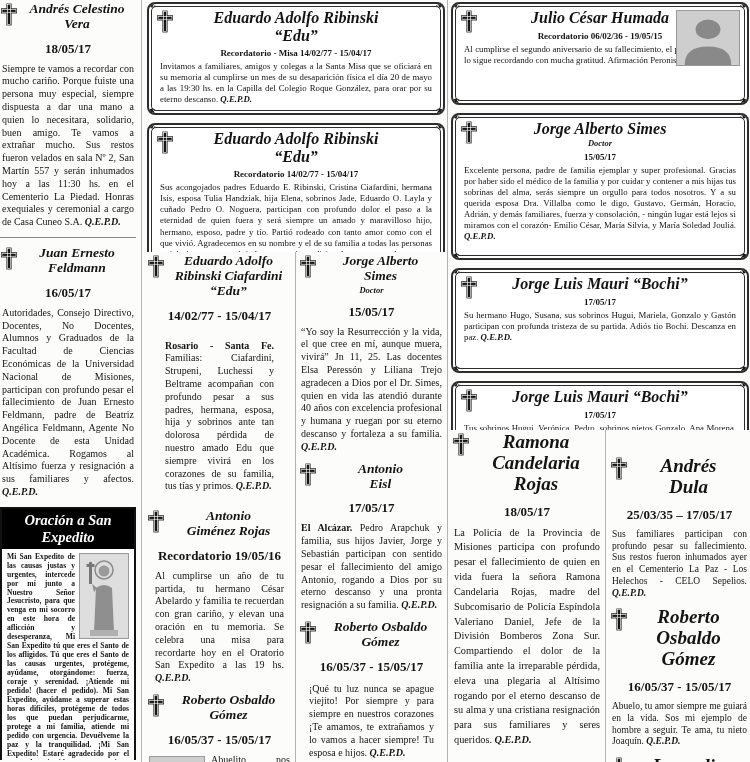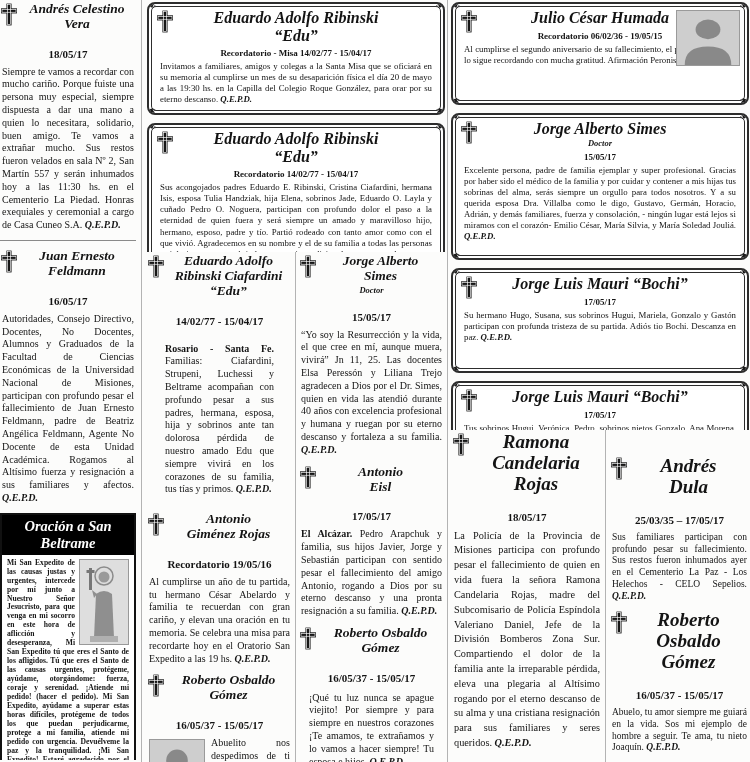--- a/index.html
+++ b/index.html
@@ -6,21 +6,21 @@
   .page{position:relative;width:750px;height:762px;background:#fcfcfb;overflow:hidden;
         font-family:"Liberation Serif","DejaVu Serif",serif;color:#141414;}
   .divider-v{position:absolute;width:1px;background:#b3b3b3;}
   .area{position:absolute;overflow:hidden;}
   .notice{position:relative;margin-bottom:8px;}
   .cross{position:absolute;left:1px;top:1px;display:inline-block;}
   .ornate .cross{left:8px;top:6px;}
   .nhead{text-align:center;padding:0 4px 0 22px;font-style:italic;font-weight:bold;
          font-size:13.5px;line-height:1.1;}
   .nsub{text-align:center;font-size:8.5px;font-weight:bold;font-style:italic;margin-top:1px;}
-  .ndate{text-align:center;font-weight:bold;font-size:11px;margin:16px 0 6px;}
+  .ndate{text-align:center;font-weight:bold;font-size:13px;margin:9px 0 6px;}
   .nbody{font-size:10px;line-height:1.28;text-align:justify;padding:0 2px;}
   .qepd{font-weight:bold;font-style:italic;}
   .lead{font-weight:bold;}
   .hr{height:1px;background:#8a8a8a;margin:2px 0 8px;}
   
   .ornate{border:2px solid #2d2d2d;border-radius:8px;padding:5px 9px 4px;margin-bottom:8px;
           background:#fff;position:relative;}
   .ornate::before{content:"";position:absolute;inset:2px;border:1px solid #2d2d2d;
           border-radius:5px;pointer-events:none;}
   .ornate .nhead{font-size:16px;padding:0 40px;}
@@ -71,21 +71,21 @@
             <rect x="7.5" y="0" width="7" height="30" fill="#161616"></rect>
             <rect x="0" y="6.5" width="22" height="7" fill="#161616"></rect>
             <rect x="9.1" y="1.4" width="3.8" height="27.2" fill="none" stroke="#ffffff" stroke-width="0.9"></rect>
             <rect x="1.4" y="8.1" width="19.2" height="3.8" fill="none" stroke="#ffffff" stroke-width="0.9"></rect>
           </svg></span>
         <div class="nhead">Juan Ernesto<br>Feldmann</div>
         <div class="ndate">16/05/17</div>
         <p class="nbody" style="margin:0">Autoridades, Consejo Directivo, Docentes, No Docentes, Alumnos y Graduados de la Facultad de Ciencias Económicas de la Universidad Nacional de Misiones, participan con profundo pesar el fallecimiento de Juan Ernesto Feldmann, padre de Beatriz Angélica Feldmann, Agente No Docente de esta Unidad Académica. Rogamos al Altísimo fuerza y resignación a sus familiares y afectos. <span class="qepd">Q.E.P.D.</span></p>
       </article>
       <section class="prayer">
-        <div class="prayer-title">Oración a San Beltrame</div>
+        <div class="prayer-title">Oración a San Expedito</div>
         <p class="prayer-body" style="margin:0"><span class="saint"><svg viewBox="0 0 48 84" width="100%" height="100%" preserveAspectRatio="none">
               <rect width="48" height="84" fill="#dedede"></rect>
               <circle cx="24" cy="16" r="9" fill="none" stroke="#8b8b8b" stroke-width="1.5"></circle>
               <circle cx="24" cy="17" r="5.5" fill="#9a9a9a"></circle>
               <path d="M14 78 L16 34 Q24 28 32 34 L34 78 Z" fill="#8f8f8f"></path>
               <rect x="9" y="8" width="3" height="22" fill="#777"></rect>
               <rect x="6.5" y="10" width="8" height="3" fill="#777"></rect>
               <path d="M12 30 L17 34 L14 38 Z" fill="#8f8f8f"></path>
               <rect x="10" y="76" width="28" height="6" fill="#b0b0b0"></rect>
             </svg></span>Mi San Expedito de las causas justas y urgentes, intercede por mí junto a Nuestro Señor Jesucristo, para que venga en mi socorro en este hora de aflicción y desesperanza, Mi San Expedito tú que eres el Santo de los afligidos. Tú que eres el Santo de las causas urgentes, protégeme, ayúdame, otorgándome: fuerza, coraje y serenidad. ¡Atiende mi pedido! (hacer el pedido). Mi San Expedito, ayúdame a superar estas horas difíciles, protégeme de todos los que puedan perjudicarme, protege a mi familia, atiende mi pedido con urgencia. Devuélveme la paz y la tranquilidad. ¡Mi San Expedito! Estaré agradecido por el resto de mi vida y propagaré tu nombre a todos los que tienen fe. Muchas gracias. Padre Nuestro, Ave María y Credo.</p>
@@ -135,21 +135,21 @@
       </article>
       <article class="notice">
         <span class="cross"><svg width="16" height="23" viewBox="0 0 22 30" aria-hidden="true">
             <rect x="7.5" y="0" width="7" height="30" fill="#161616"></rect>
             <rect x="0" y="6.5" width="22" height="7" fill="#161616"></rect>
             <rect x="9.1" y="1.4" width="3.8" height="27.2" fill="none" stroke="#ffffff" stroke-width="0.9"></rect>
             <rect x="1.4" y="8.1" width="19.2" height="3.8" fill="none" stroke="#ffffff" stroke-width="0.9"></rect>
           </svg></span>
         <div class="nhead">Antonio<br>Giménez Rojas</div>
         <div class="ndate">Recordatorio 19/05/16</div>
-        <p class="nbody" style="margin:0">Al cumplirse un año de tu partida, tu hermano César Abelardo y familia te recuerdan con gran cariño, y elevan una oración en tu memoria. Se celebra una misa para recordarte hoy en el Oratorio San Expedito a las 19 hs. <span class="qepd">Q.E.P.D.</span></p>
+        <p class="nbody" style="margin:6px">Al cumplirse un año de tu partida, tu hermano César Abelardo y familia te recuerdan con gran cariño, y elevan una oración en tu memoria. Se celebra una misa para recordarte hoy en el Oratorio San Expedito a las 19 hs. <span class="qepd">Q.E.P.D.</span></p>
       </article>
       <article class="notice">
         <span class="cross"><svg width="16" height="23" viewBox="0 0 22 30" aria-hidden="true">
             <rect x="7.5" y="0" width="7" height="30" fill="#161616"></rect>
             <rect x="0" y="6.5" width="22" height="7" fill="#161616"></rect>
             <rect x="9.1" y="1.4" width="3.8" height="27.2" fill="none" stroke="#ffffff" stroke-width="0.9"></rect>
             <rect x="1.4" y="8.1" width="19.2" height="3.8" fill="none" stroke="#ffffff" stroke-width="0.9"></rect>
           </svg></span>
         <div class="nhead">Roberto Osbaldo<br>Gómez</div>
         <div class="ndate">16/05/37 - 15/05/17</div>

